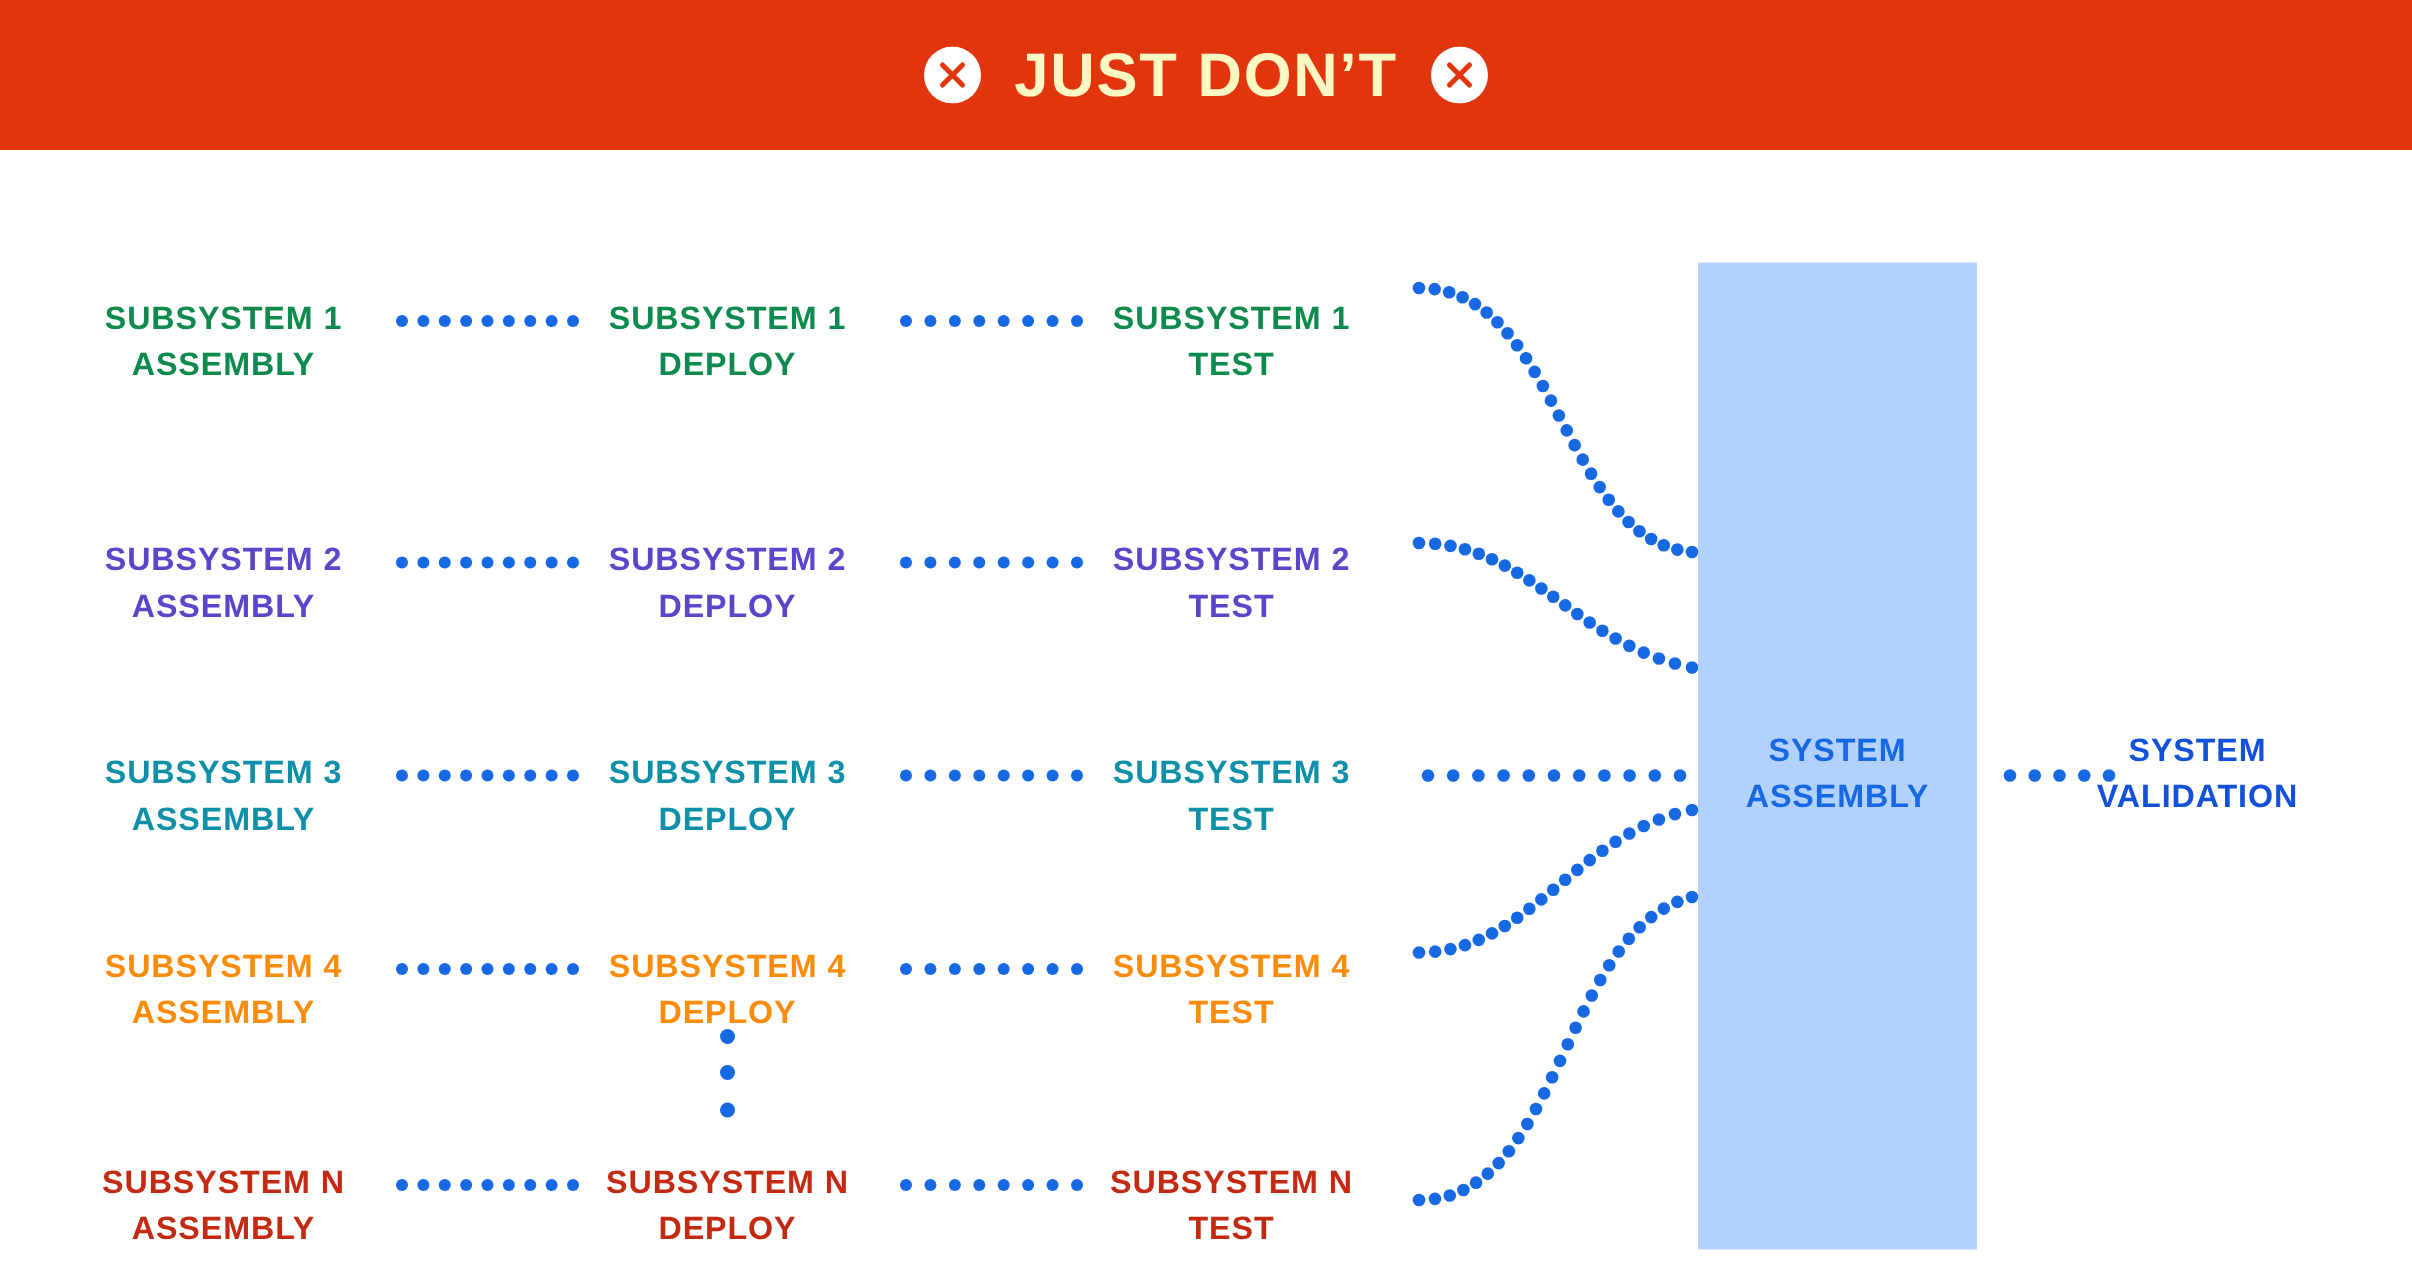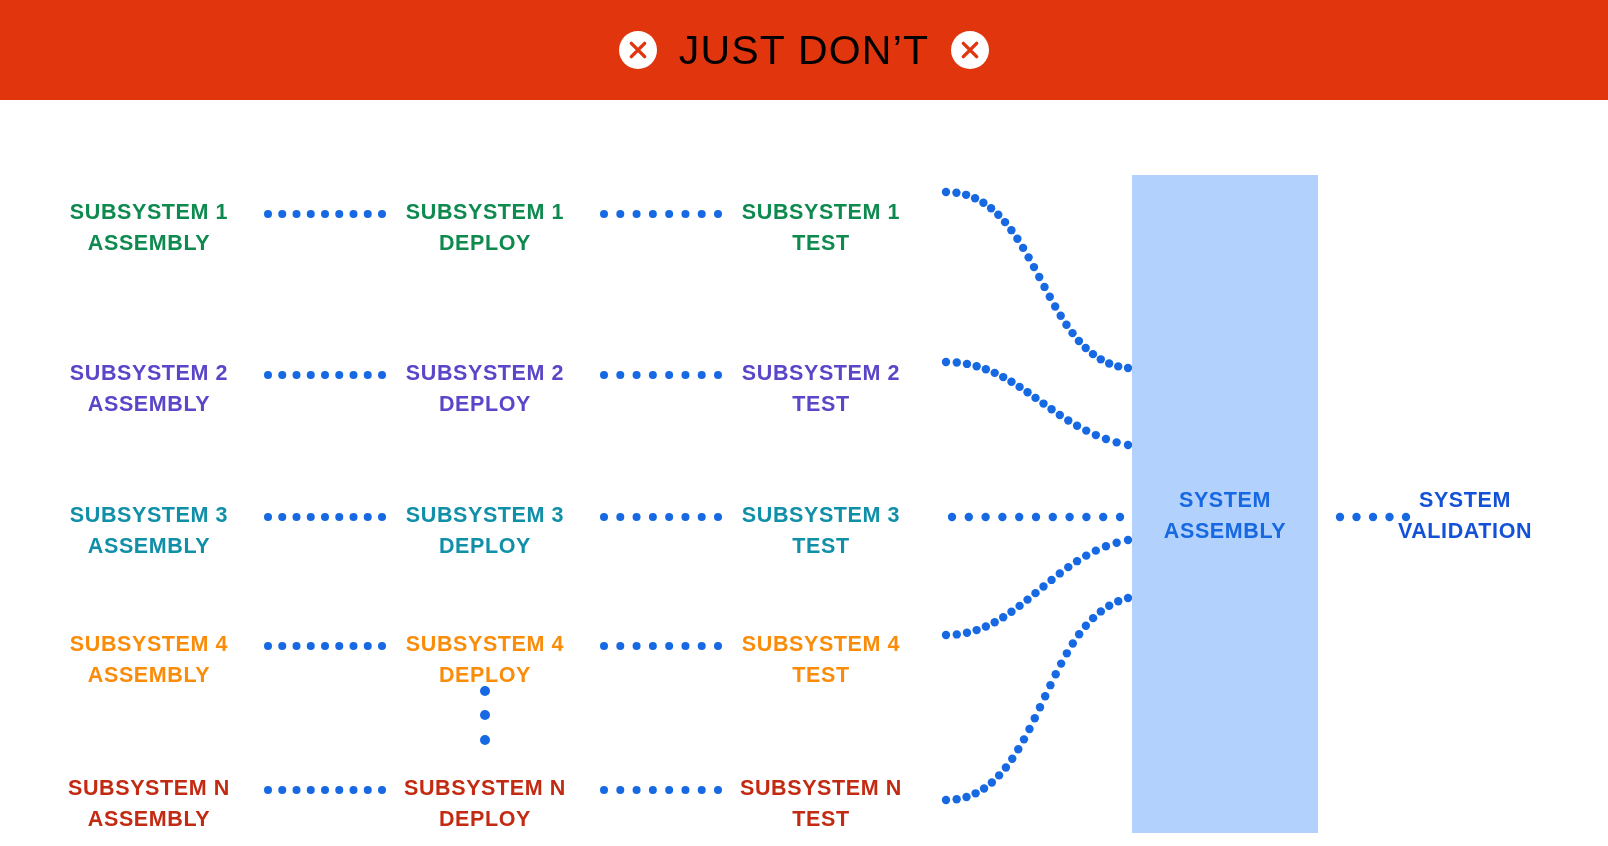--- a/index.html
+++ b/index.html
@@ -33,22 +33,22 @@
     gap: 22px;
   }
   .banner-icon {
     width: 38px;
     height: 38px;
     flex: 0 0 auto;
     display: block;
   }
   #banner-title {
     font-size: 41px;
-    font-weight: normal;
-    color: #000000;
+    font-weight: bold;
+    color: #fef9c3;
     letter-spacing: 1.2px;
     line-height: 1;
     white-space: nowrap;
   }
 
   
   #canvas {
     position: absolute;
     left: 0;
     top: 100px;

